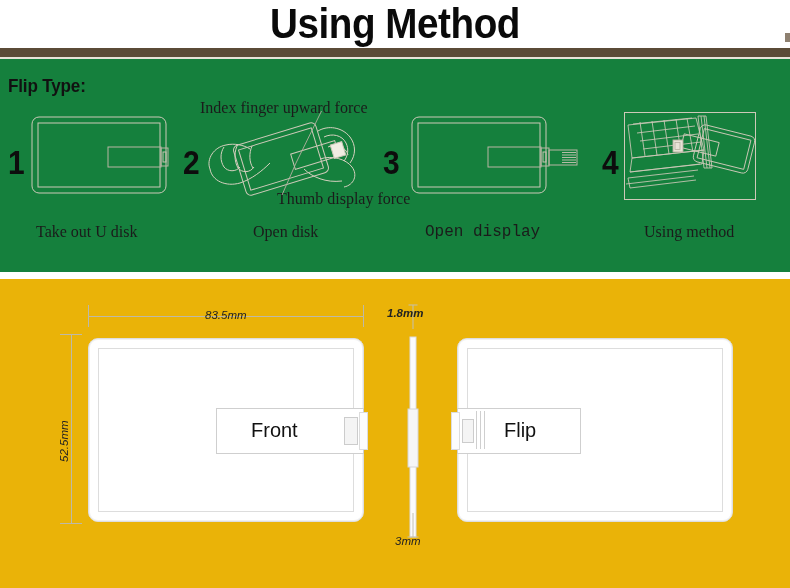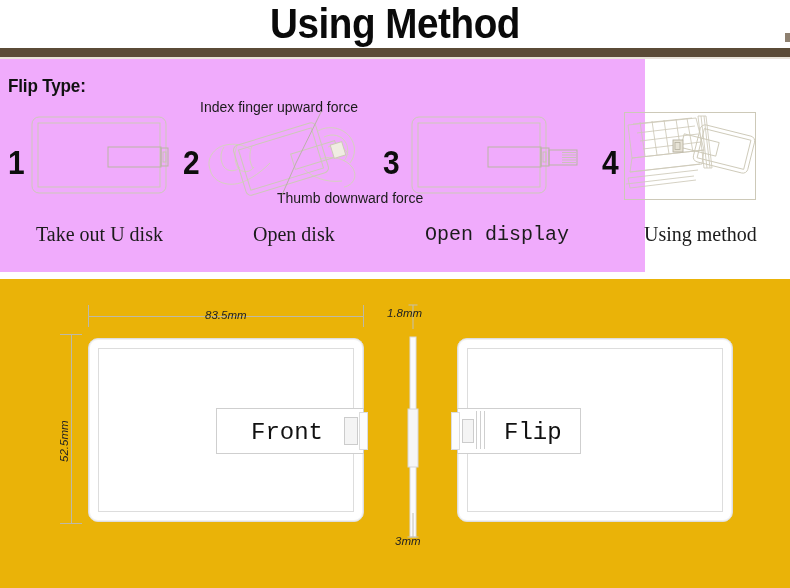--- a/index.html
+++ b/index.html
@@ -39,22 +39,22 @@
     position:absolute;left:0;top:48px;width:790px;height:9px;
     background:#5b4b37;
   }
   .brown-bar-shadow{
     position:absolute;left:0;top:57px;width:790px;height:2px;
     background:#e8e3d8;
   }
 
   
   .panel-steps{
-    position:absolute;left:0;top:59px;width:645px;height:213px;
-    background:#f0abfc;
+    position:absolute;left:0;top:59px;width:790px;height:213px;
+    background:#15803d;
   }
   .panel-divider{
     position:absolute;left:0;top:272px;width:790px;height:7px;
     background:#ffffff;
   }
   .panel-dims{
     position:absolute;left:0;top:279px;width:790px;height:375px;
     background:#eab308;
   }
 
@@ -70,28 +70,28 @@
   .step-num{
     position:absolute;
     font-family:"Liberation Sans", sans-serif;
     font-weight:bold;font-size:34px;color:#0d0d0d;
     transform:scaleX(0.88);transform-origin:left center;
   }
   
   .step-cap{
     position:absolute;
     font-family:"Liberation Serif", serif;
-    font-size:20px;color:#1b1b1b;
+    font-size:16px;color:#1b1b1b;
     white-space:nowrap;
   }
   
   .force-lab{
     position:absolute;
-    font-family:Liberation Sans, sans-serif;
-    font-size:14px;color:#1b1b1b;white-space:nowrap;
+    font-family:Liberation Serif, serif;
+    font-size:16px;color:#1b1b1b;white-space:nowrap;
   }
 
   .ill{position:absolute;}
 
   
   .dim-lab{
     position:absolute;
     font-family:"Liberation Sans", sans-serif;
     font-style:italic;font-size:11.5px;color:#222;
     white-space:nowrap;
@@ -123,22 +123,22 @@
     background:#ffffff;
     border:1px solid #cfcfcf;
   }
   .usb-contact{
     position:absolute;
     background:#f4f4f4;
     border:1px solid #cccccc;
   }
   .face-label{
     position:absolute;
-    font-family:Liberation Mono, monospace;
-    font-size:24px;color:#111;
+    font-family:Liberation Sans, sans-serif;
+    font-size:20px;color:#111;
     white-space:nowrap;
   }
   .edge-col{
     position:absolute;background:#fcfcfc;border:1px solid #dcdcdc;
   }
 </style>
 </head>
 <body>
 
 <div id="root">
@@ -159,21 +159,21 @@
       <rect x="2" y="3" width="134" height="76" rx="7" fill="none" stroke="#cdc9b8" stroke-width="1"></rect>
       <rect x="8" y="9" width="122" height="64" fill="none" stroke="#cdc9b8" stroke-width="1"></rect>
       <rect x="78" y="33" width="53" height="20" fill="none" stroke="#b9b5a4" stroke-width="1"></rect>
       <rect x="131" y="34" width="7" height="18" fill="none" stroke="#b9b5a4" stroke-width="1"></rect>
       <rect x="133" y="38" width="3" height="10" fill="none" stroke="#c7c3b2" stroke-width="1"></rect>
     </svg>
     <div class="step-cap" style="left:36px;top:164px;">Take out U disk</div>
 
     <div class="step-num" style="left:183px;top:84px;">2</div>
     <div class="force-lab" style="left:200px;top:40px;">Index finger upward force</div>
-    <div class="force-lab" style="left:277px;top:131px;">Thumb downward force</div>
+    <div class="force-lab" style="left:277px;top:131px;">Thumb display force</div>
     <svg class="ill" style="left:200px;top:52px;" width="180" height="90" viewBox="0 0 180 90">
       <g fill="none" stroke="#d6d1bf" stroke-width="1">
 
         <path d="M10,58 C6,48 14,36 26,34 C34,32 44,34 50,38"></path>
         <path d="M10,58 C12,70 26,76 40,72 C52,68 62,60 70,52"></path>
         <path d="M24,36 C20,42 20,50 24,56 C28,61 36,61 40,56"></path>
         <path d="M38,33 C34,40 34,50 38,57 C42,62 50,62 54,56"></path>
         <path d="M52,35 C49,42 49,51 53,57"></path>
 
         <path d="M118,20 C128,14 142,16 150,26 C156,34 156,44 150,52"></path>
@@ -285,21 +285,21 @@
       <line x1="13" y1="4" x2="13" y2="28" stroke="#c4c0b0" stroke-width="1"></line>
       <line x1="8.5" y1="4" x2="17.5" y2="4" stroke="#c4c0b0" stroke-width="1"></line>
 
       <rect x="10" y="36" width="6" height="200" fill="#fbfbfb" stroke="#dcdcdc" stroke-width="1"></rect>
 
       <rect x="8" y="108" width="10" height="58" fill="#f6f6f6" stroke="#d6d6d6" stroke-width="1"></rect>
 
       <line x1="13" y1="212" x2="13" y2="236" stroke="#c4c0b0" stroke-width="1"></line>
       <line x1="7.5" y1="236" x2="18.5" y2="236" stroke="#c4c0b0" stroke-width="1"></line>
     </svg>
-    <div class="dim-lab" style="left:387px;top:28px;">1.8mm</div>
+    <div class="dim-lab" style="left:387px;top:28px;font-weight:bold;">1.8mm</div>
     <div class="dim-lab" style="left:395px;top:256px;">3mm</div>
 
     <div class="card-face" style="left:457px;top:59px;width:274px;height:182px;">
       <div class="card-inner"></div>
     </div>
     <div class="usb-tab" style="left:457px;top:129px;width:122px;height:44px;"></div>
     <div class="edge-col" style="left:451px;top:133px;width:7px;height:36px;"></div>
     <div class="usb-contact" style="left:462px;top:140px;width:10px;height:22px;"></div>
     <svg class="ill" style="left:474px;top:130px;" width="16" height="42">
       <line x1="2.5" y1="2" x2="2.5" y2="40" stroke="#cfcfcf" stroke-width="1"></line>

